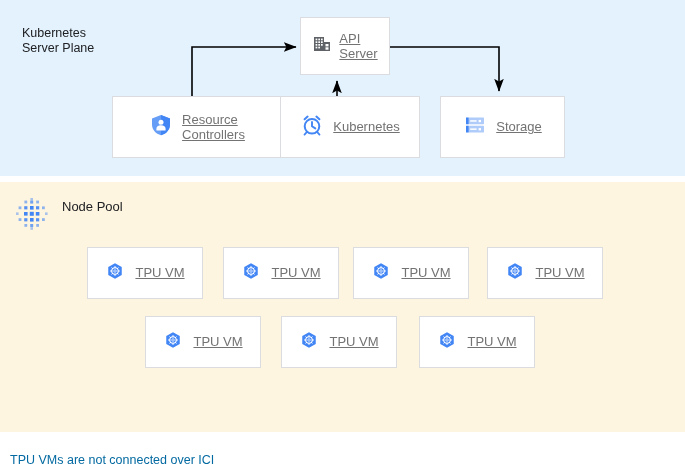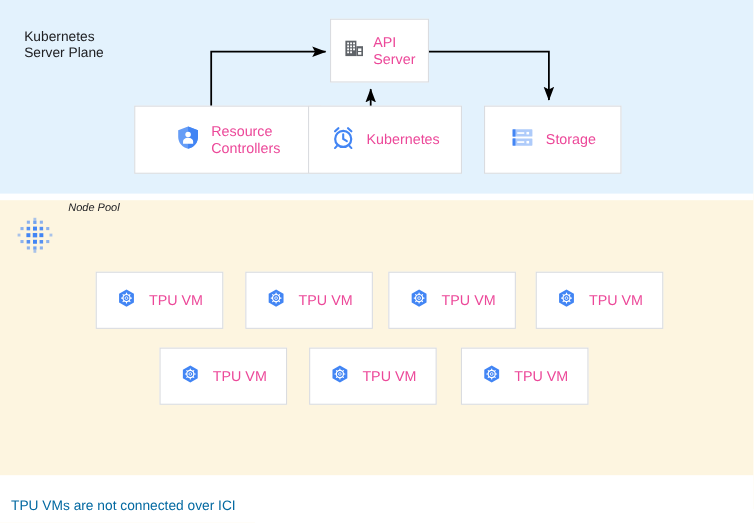--- a/index.html
+++ b/index.html
@@ -46,23 +46,22 @@
     line-height: 15px;
     color: #202124;
     white-space: pre-line;
   }
   #control-plane-title {
     left: 22px;
     top: 26px;
   }
   #node-pool-title {
     left: 62px;
-    top: 182px;
-    font-size: 10px;
-    font-style: italic;
+    top: 199px;
+    font-size: 13px;
   }
 
   
   #node-pool-icon {
     position: absolute;
     left: 12px;
     top: 194px;
     width: 40px;
     height: 40px;
   }
@@ -78,32 +77,33 @@
     justify-content: center;
   }
   .box-inner {
     display: flex;
     align-items: center;
     gap: 9px;
   }
   .box-label {
     font-size: 13px;
     line-height: 15.5px;
-    color: #ec4899;
+    color: #737373;
     white-space: pre-line;
+    text-decoration: underline;
   }
   .box-icon {
     flex: 0 0 auto;
     display: block;
   }
 
   
   #api-server-box      { left: 300px; top: 17px;  width: 90px;  height: 58px; }
   #api-server-box .box-inner { gap: 7px; }
-  #resource-controllers-box { left: 122px; top: 96px; width: 170px; height: 62px; }
+  #resource-controllers-box { left: 112px; top: 96px; width: 170px; height: 62px; }
   #scheduler-box       { left: 280px; top: 96px;  width: 140px; height: 62px; }
   #storage-box         { left: 440px; top: 96px;  width: 125px; height: 62px; }
 
   
   .tpu-box {
     width: 116px;
     height: 52px;
   }
   .tpu-box .box-inner { gap: 10px; text-align: right; }
   .tpu-box .box-label { font-size: 13px; }

